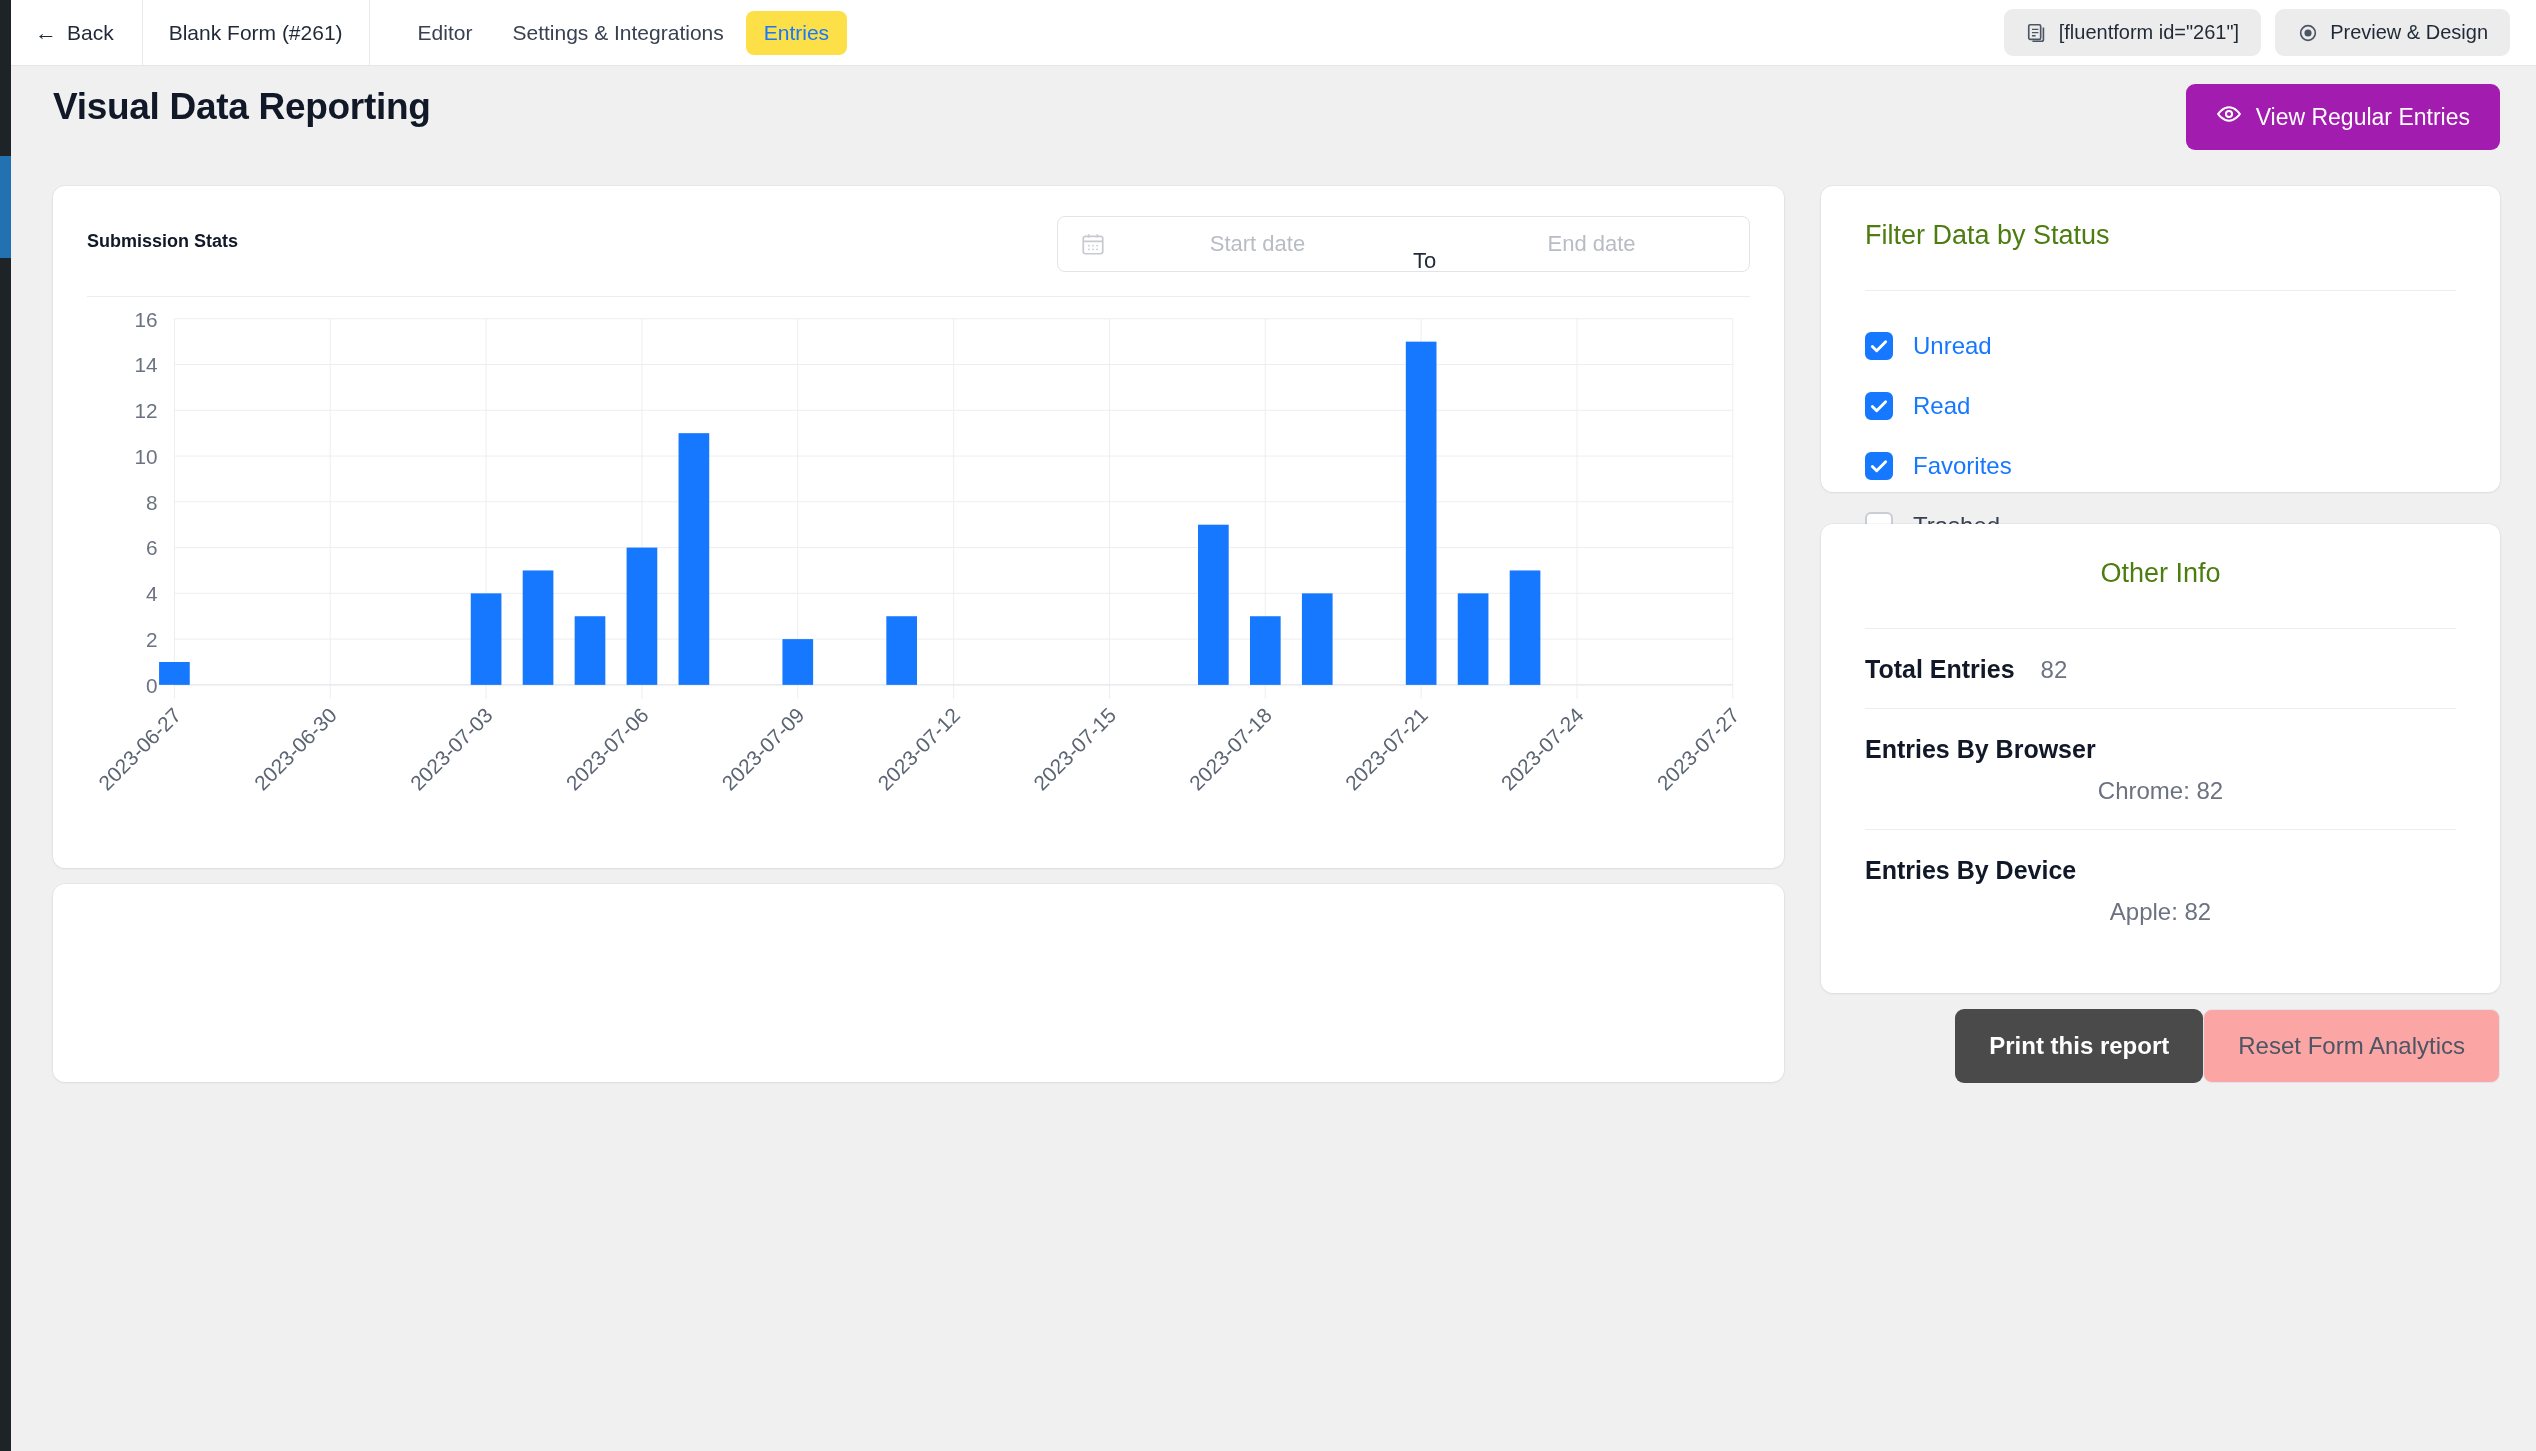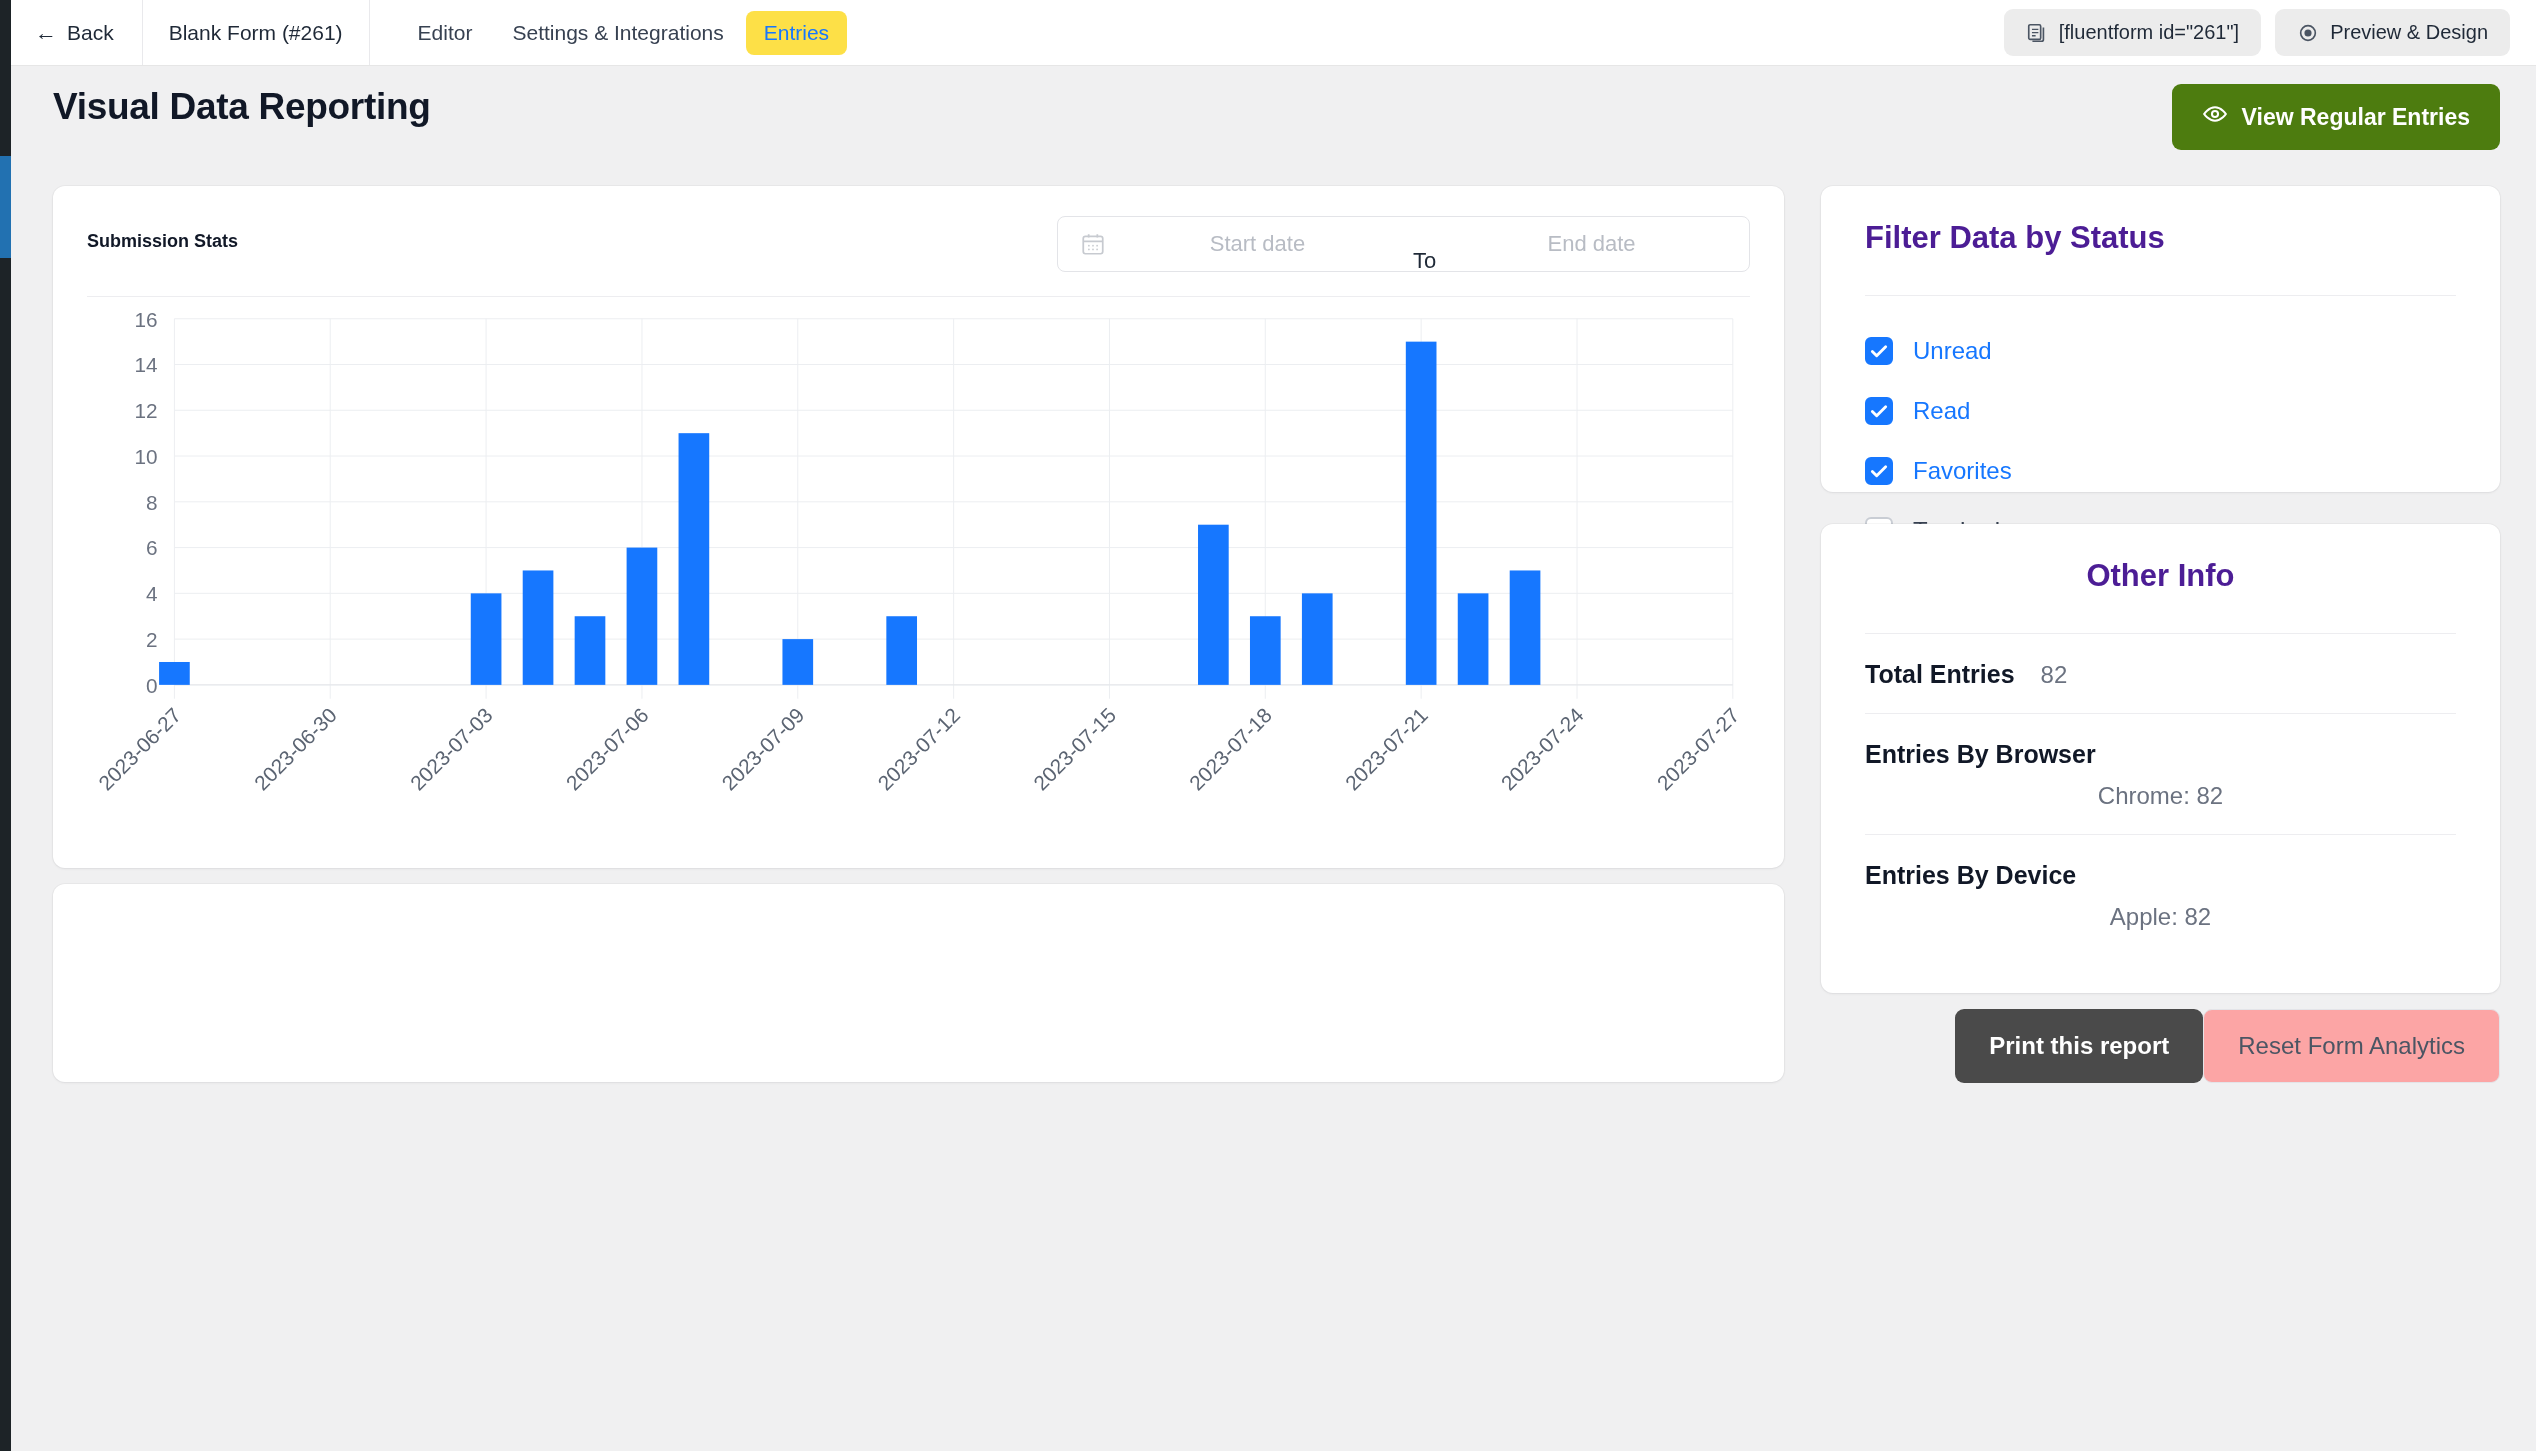--- a/index.html
+++ b/index.html
@@ -67,22 +67,22 @@
   .page-head {
     position: absolute; left: 11px; top: 66px; right: 0; height: 103px;
   }
   .page-title {
     position: absolute; left: 42px; top: 20px;
     font-size: 37px; font-weight: bold; color: #111827; letter-spacing: -0.3px;
   }
   .btn-primary {
     position: absolute; right: 36px; top: 18px;
     display: flex; align-items: center; gap: 14px;
-    background: #4d7c0f; color: #fff; border: none; border-radius: 9px;
-    padding: 17px 30px; font-size: 23px; font-weight: bold;
+    background: #a21caf; color: #fff; border: none; border-radius: 9px;
+    padding: 17px 30px; font-size: 23px; font-weight: normal;
     cursor: pointer; font-family: inherit; white-space: nowrap;
   }
 
   
   .content { position: absolute; left: 11px; top: 169px; right: 0; bottom: 0; }
 
   .card {
     background: #fff; border-radius: 12px;
     box-shadow: 0 1px 3px rgba(16,24,40,.06), 0 0 0 1px rgba(16,24,40,.03);
   }
@@ -110,21 +110,21 @@
   .chart-sep { height: 1px; background: #ededf0; margin: 0 34px; }
 
   .plot-wrap { position: relative; width: 1731px; height: 564px; }
   .plot-svg { position: absolute; left: 0; top: 0; }
 
   
   .filter-card {
     position: absolute; right: 36px; top: 17px; width: 679px; height: 306px;
     padding: 34px 44px;
   }
-  .side-title { font-size: 31px; font-weight: bold; color: #4c1d95; }
+  .side-title { font-size: 27px; font-weight: normal; color: #4d7c0f; }
   .side-rule { height: 1px; background: #ededf0; margin-top: 39px; }
   .chk-list { margin-top: 35px; }
   .chk-row {
     display: flex; align-items: center; gap: 20px; height: 40px;
     margin-bottom: 20px; cursor: pointer;
   }
   .chk-box {
     width: 28px; height: 28px; border-radius: 6px; flex: 0 0 28px;
     border: 2px solid #c9cdd4; background: #fff;
     display: flex; align-items: center; justify-content: center;

